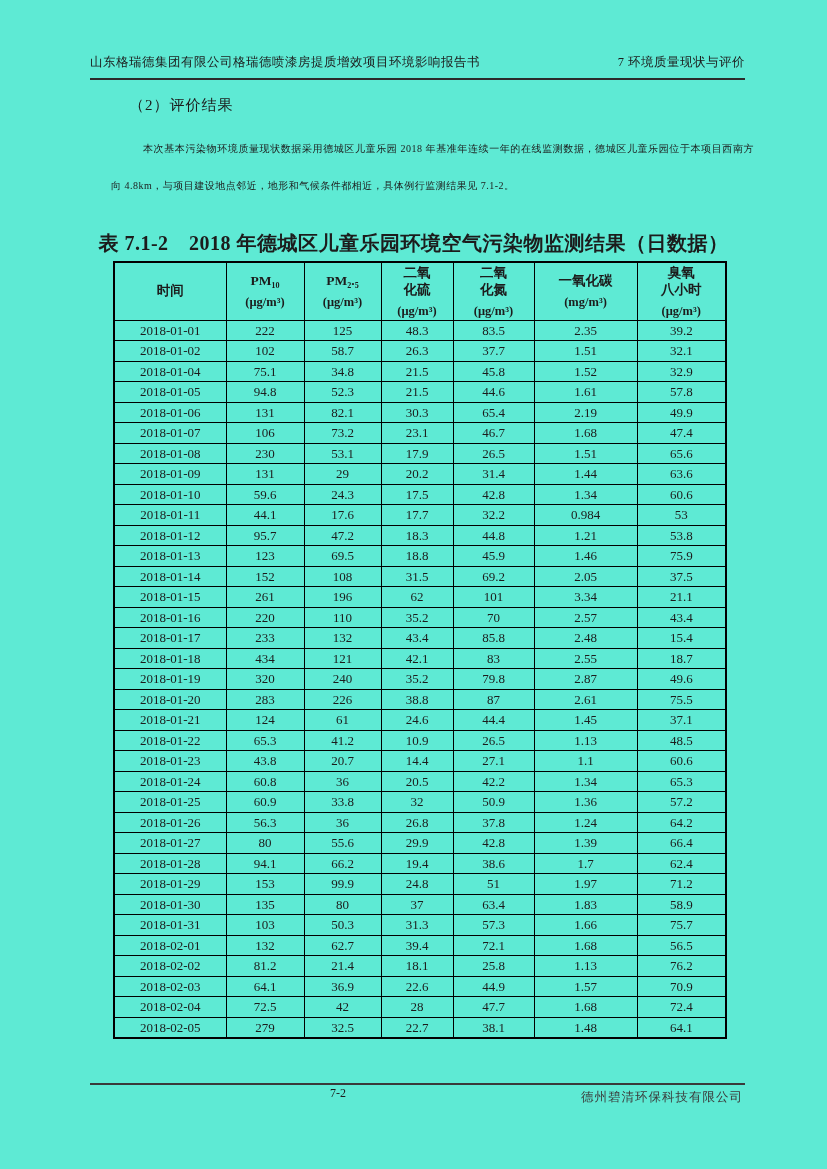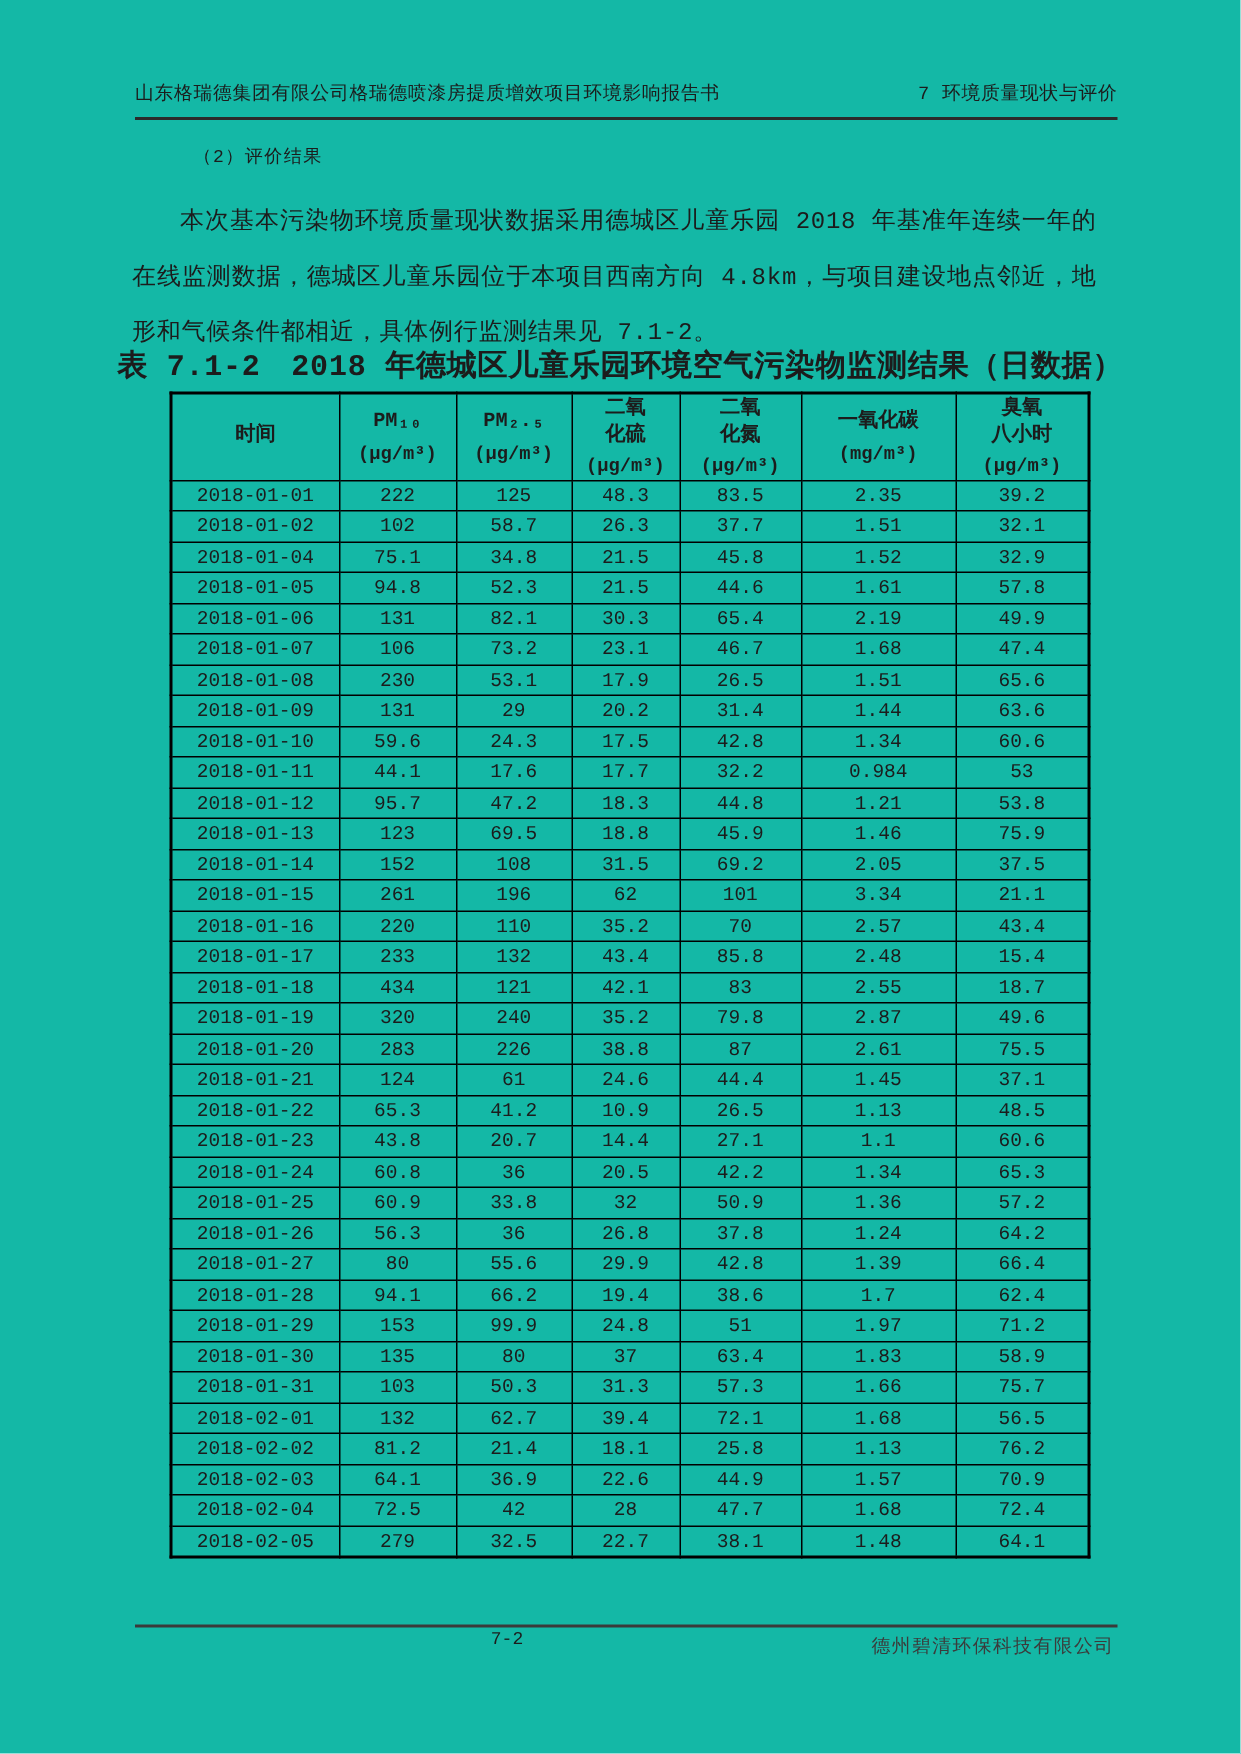--- a/index.html
+++ b/index.html
@@ -1,39 +1,39 @@
 <!DOCTYPE html>
 <html><head>
 <meta charset="utf-8">
 <style>
   * { margin:0; padding:0; box-sizing:border-box; }
   html,body { background:#ffffff; }
   .page {
     position:relative;
     width:827px; height:1169px;
-    background:#14b8a6;
-    font-family:Liberation Mono, monospace;
+    background:#5eead4;
+    font-family:Liberation Serif, serif;
     color:#1c1c1c;
     overflow:hidden;
     margin:0 auto;
   }
   .doc-header {
     position:absolute; top:54px; left:90px; width:655px;
     display:flex; justify-content:space-between; align-items:flex-end;
     font-size:12.5px; letter-spacing:0.5px;
     padding-bottom:7px;
     border-bottom:2px solid #2b2b2b;
   }
   .section-heading {
     position:absolute; top:96px; left:129px;
-    font-size:12px; letter-spacing:1px;
+    font-size:15px; letter-spacing:1px;
   }
   .body-paragraph {
-    position:absolute; top:130px; left:88px; width:643px;
-    font-size:16px; line-height:37px;
+    position:absolute; top:130px; left:111px; width:643px;
+    font-size:10px; line-height:37px;
     text-align:justify; text-indent:32px;
     letter-spacing:0.5px;
   }
   .table-title {
     position:absolute; top:230px; left:0; width:827px;
     text-align:center; font-weight:bold; font-size:20px;
     letter-spacing:0.5px;
   }
   table.monitor-table {
     position:absolute; top:261px; left:113px;

